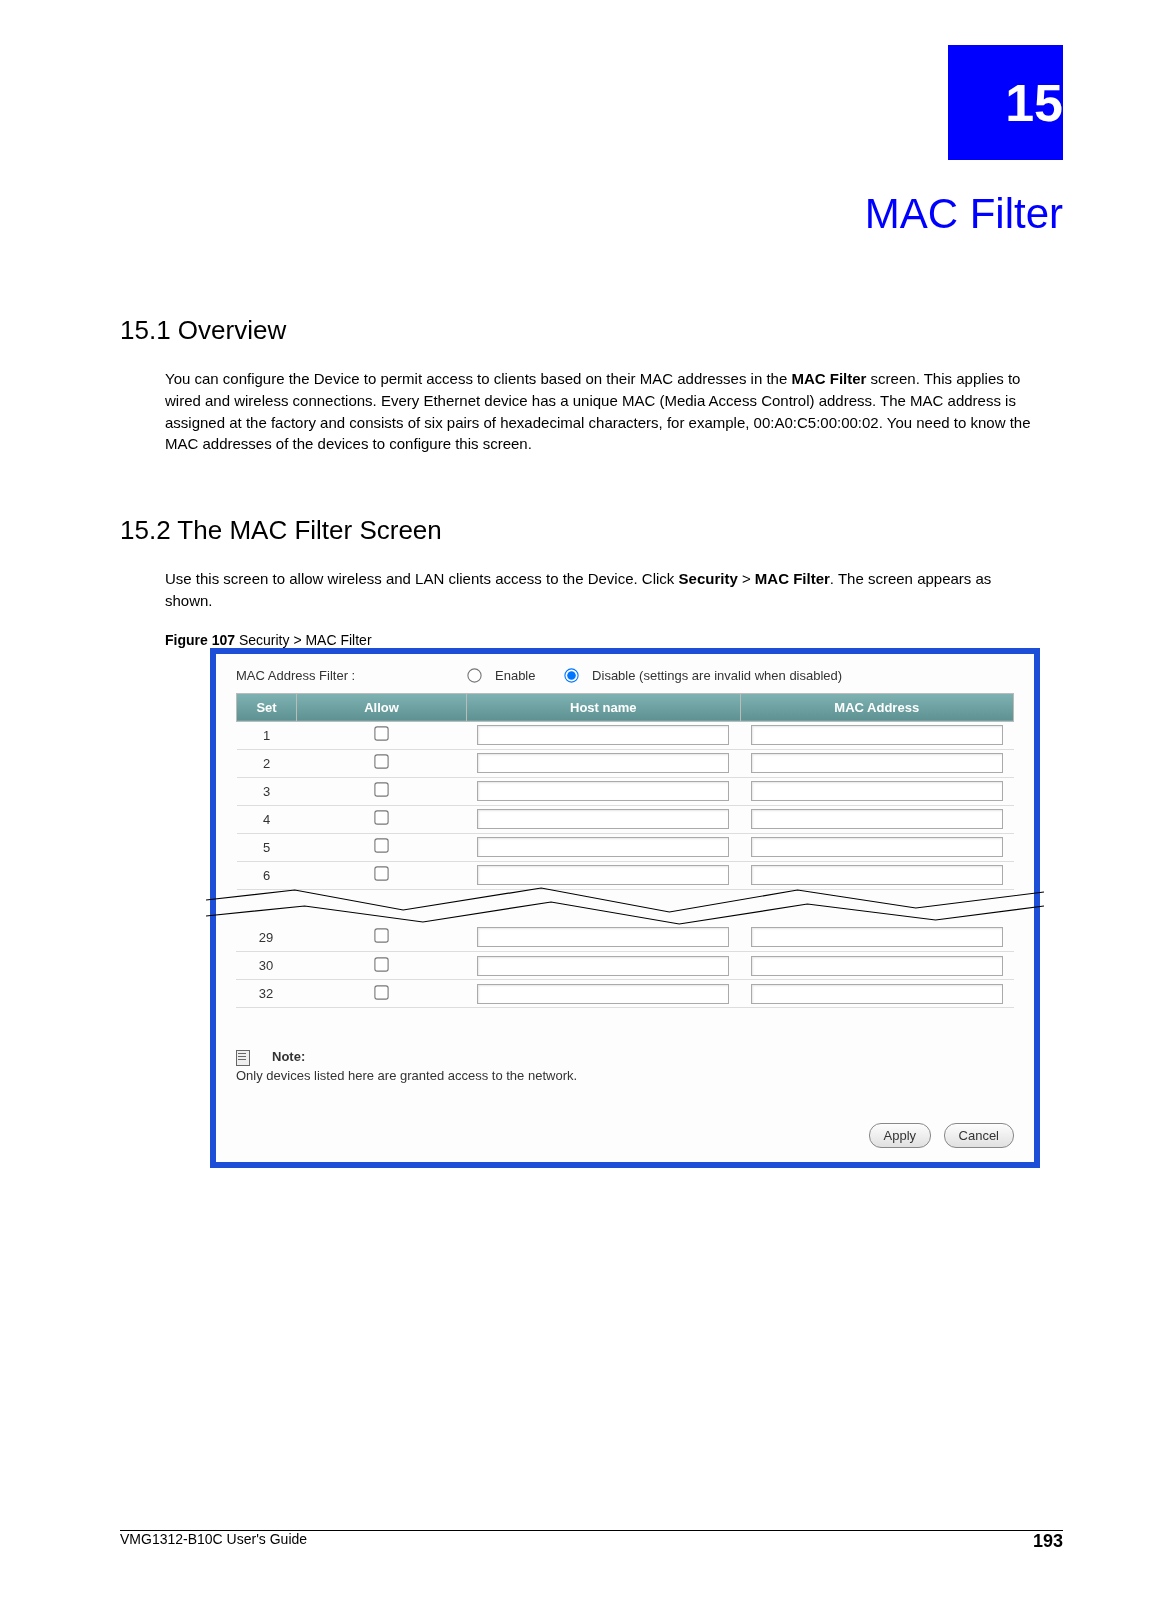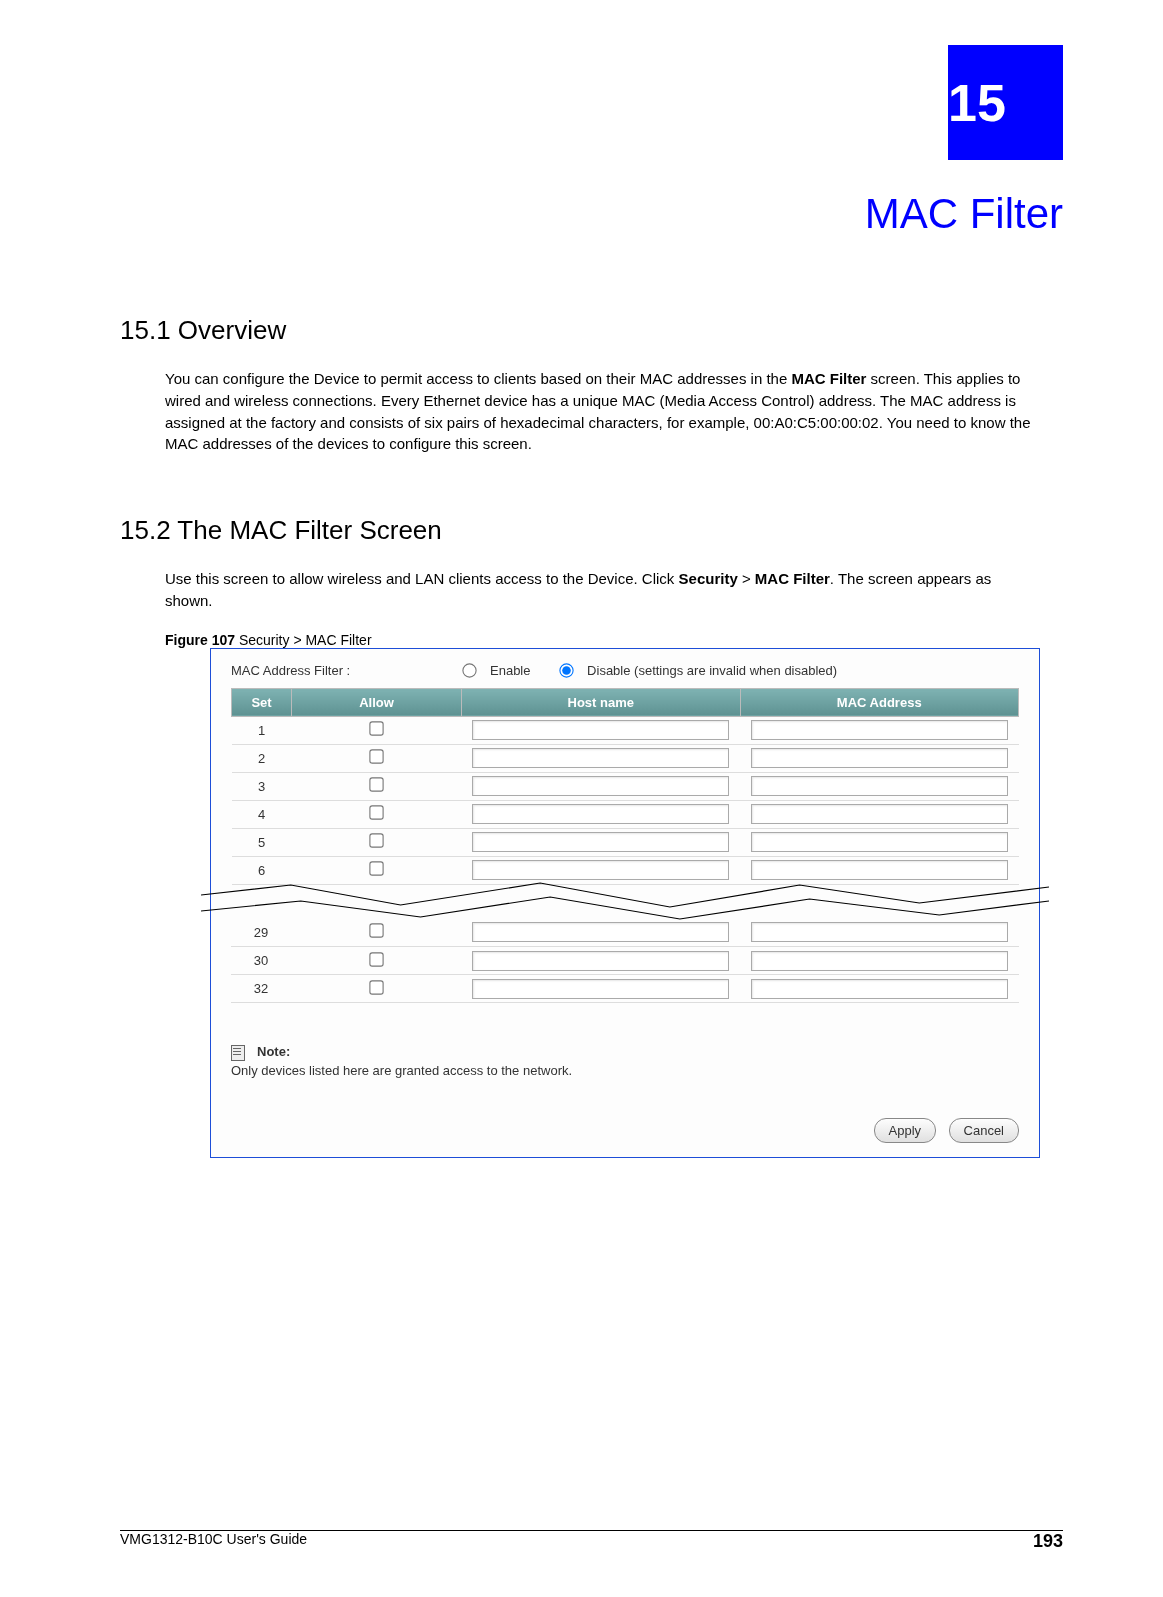--- a/index.html
+++ b/index.html
@@ -22,21 +22,21 @@
       right: 100px;
       width: 115px;
       height: 115px;
       background: #0000ff;
       color: #fff;
       font-family: Arial, sans-serif;
       font-size: 52px;
       font-weight: bold;
       display: flex;
       align-items: center;
-      justify-content: flex-start;
+      justify-content: flex-end;
     }
     .chapter-title {
       position: absolute;
       top: 190px;
       right: 100px;
       color: #0000ff;
       font-family: Arial, sans-serif;
       font-size: 42px;
       font-weight: normal;
       text-align: right;
@@ -60,21 +60,21 @@
       font-family: Arial, sans-serif;
       font-size: 14px;
       margin-left: 45px;
       margin-top: 20px;
       margin-bottom: 0;
     }
     .fig-caption b { font-weight: bold; }
     .screenshot-box {
       margin-left: 90px;
       width: 830px;
-      border: 1px solid #1d4ed8;
+      border: 6px solid #1d4ed8;
       background: #fdfdfd;
       padding: 14px 20px 14px 20px;
       font-family: Tahoma, Arial, sans-serif;
       color: #333;
       position: relative;
     }
     .filter-row { font-size: 13px; margin-bottom: 10px; display: flex; align-items: center;}
     .filter-label { width: 230px; }
     .filter-opts { display: flex; align-items: center; gap: 12px;}
     .mtable { width: 100%; border-collapse: collapse; font-size: 13px;}
@@ -94,21 +94,21 @@
     }
     .mtable .col-set { width: 60px;}
     .mtable .col-allow { width: 170px;}
     .mtable input[type=text]{
       width: 95%; height: 20px; border: 1px solid #aaa; background: #fff;
       box-shadow: inset 1px 1px 2px rgba(0,0,0,.1);
     }
     .tear-wrap { position: relative; height: 50px; margin: -8px -20px; }
     .tear-svg { position:absolute; left:-10px; right:-10px; top:0; width: calc(100% + 20px); height: 50px;}
     .note-block { margin-top: 40px; font-size: 13px;}
-    .note-head { font-weight: bold; display: flex; align-items: center; gap: 12px; margin-bottom: 4px;}
+    .note-head { font-weight: bold; display: flex; align-items: center; gap: 22px; margin-bottom: 4px;}
     .note-icon { display:inline-block; width:14px; height:16px; position:relative;}
     .note-icon::before { content:""; position:absolute; left:0; top:2px; width:12px; height:14px; border:1px solid #666; background:#eee;}
     .note-icon::after { content:""; position:absolute; left:2px; top:5px; width:8px; height:1px; background:#666; box-shadow: 0 3px 0 #666, 0 6px 0 #666;}
     .btn-row { text-align: right; margin-top: 40px;}
     .btn {
       display: inline-block;
       background: linear-gradient(#fdfdfd, #e0e0e0);
       border: 1px solid #888;
       border-radius: 12px;
       padding: 4px 14px;

